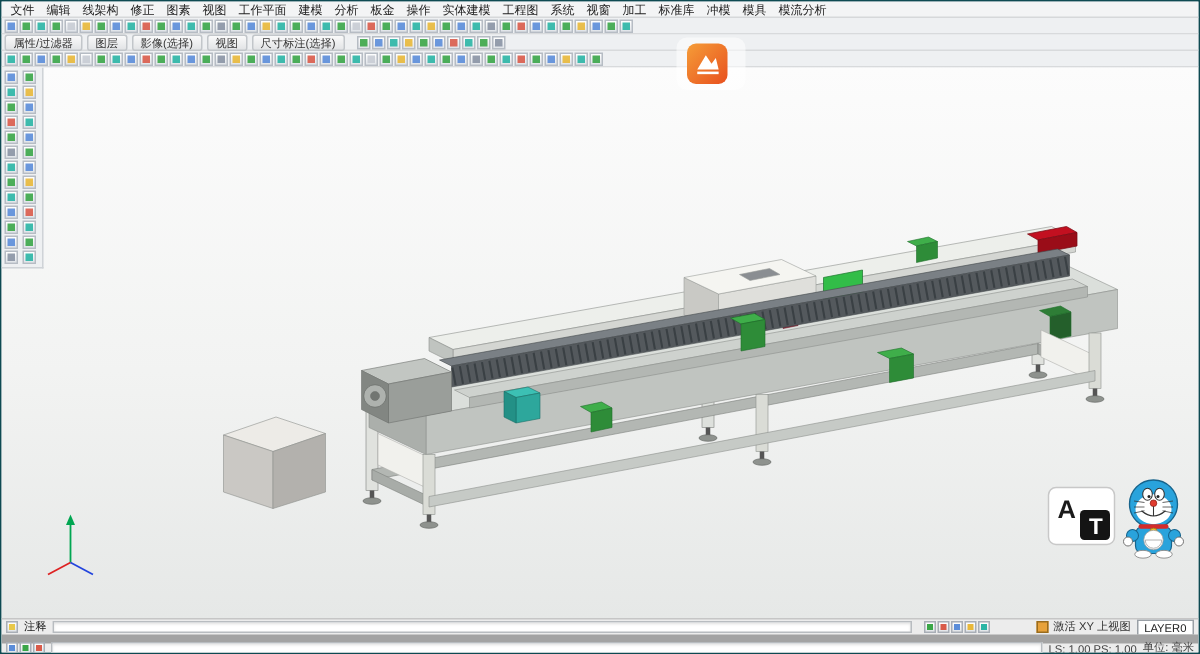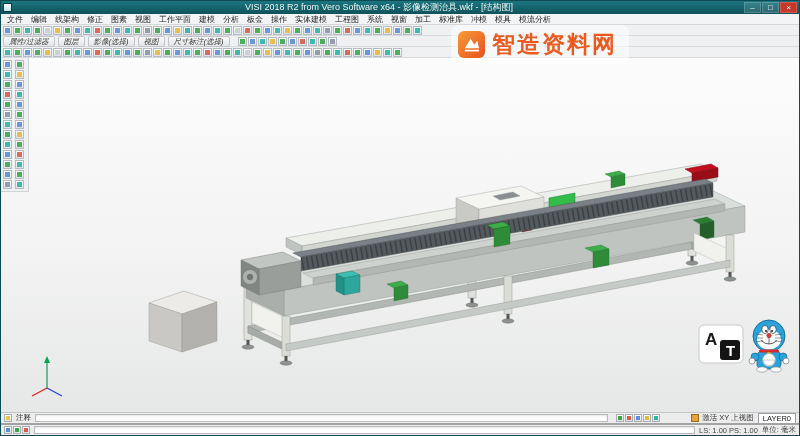--- a/index.html
+++ b/index.html
@@ -12,58 +12,51 @@
   .winbtn{width:17px;height:11px;font-size:8px;line-height:10px;text-align:center;color:#fff;margin-left:1px;flex:0 0 auto;background:rgba(255,255,255,.12);border:1px solid rgba(255,255,255,.18);}
   .winbtn.close{background:var(--close-btn,#c7382c);}
   
   .menubar{height:11px;flex:0 0 11px;background:#f3f4f5;border-bottom:1px solid #d6d8da;display:flex;align-items:center;padding-left:2px;}
   .menuitem{font-size:8px;line-height:11px;padding:0 4px;color:#1c1c1c;white-space:nowrap;}
   
   .toolbar{height:11px;flex:0 0 11px;background:var(--toolbar-bg,#eef0f2);border-bottom:1px solid #d8dadc;display:flex;align-items:center;padding:0 2px;gap:1px;}
   .icon{width:9px;height:9px;border:1px solid #b6bcc4;background:linear-gradient(#ffffff,#dfe3e8);display:inline-block;position:relative;flex:0 0 auto;}
   .icon i{position:absolute;left:1px;top:1px;right:1px;bottom:1px;background:var(--c,#8892a0);opacity:.9;display:block;}
   .tabs{display:flex;align-items:center;}
-  .tabbtn{font-size:7.5px;line-height:9px;padding:0 5px;margin-right:3px;background:linear-gradient(#fafafa,#e2e4e6);border:1px solid #c2c6ca;border-radius:2px;color:#333;white-space:nowrap;font-style:italic;}
+  .tabbtn{font-size:7.5px;line-height:9px;padding:0 5px;margin-right:3px;background:linear-gradient(#fafafa,#e2e4e6);border:1px solid #c2c6ca;border-radius:2px;color:#333;white-space:nowrap;}
   .iconset{display:flex;align-items:center;gap:1px;margin-left:4px;}
   
   .viewport{flex:1;position:relative;background:linear-gradient(180deg,#fcfcfc 0%,#f2f3f2 55%,#e6e8e7 100%);overflow:hidden;}
   .scene{position:absolute;left:0;top:0;width:800px;height:356px;}
   .sidebar{position:absolute;left:0;top:0;display:grid;grid-template-columns:repeat(2,11px);gap:1px;padding:2px;background:#eef0f2;border-right:1px solid #cfd3d7;border-bottom:1px solid #cfd3d7;z-index:5;}
   
   .watermark{position:absolute;left:450px;top:24px;z-index:50;display:flex;align-items:center;gap:7px;background:rgba(255,255,255,.55);border-radius:7px;padding:4px 12px 4px 7px;}
   .wm-icon{width:27px;height:27px;border-radius:6px;background:linear-gradient(135deg,#f59d38,#e8501e);display:flex;align-items:center;justify-content:center;flex:0 0 auto;}
   .wm-text{font-size:23px;font-weight:bold;letter-spacing:2px;color:var(--watermark,#ec5a20);white-space:nowrap;}
   
   .sticker{position:absolute;left:694px;top:308px;width:106px;height:64px;z-index:40;}
   
   .status{background:#ececec;display:flex;align-items:center;font-size:7.5px;color:#222;padding:0 3px;gap:4px;}
   .status.r1{height:11px;flex:0 0 11px;border-top:1px solid #c6c6c6;}
-  .status.r2{height:12px;flex:0 0 12px;border-top:2px solid #a3a3a3;}
+  .status.r2{height:12px;flex:0 0 12px;border-top:6px solid #a3a3a3;}
   .mini{width:8px;height:8px;border:1px solid #a8aeb6;background:linear-gradient(#fff,#e0e4e8);position:relative;flex:0 0 auto;}
   .mini i{position:absolute;left:1px;top:1px;right:1px;bottom:1px;background:var(--c,#889);display:block;}
   .field{flex:1;height:8px;background:#fff;border:1px solid #b8bcc0;box-shadow:inset 0 1px 2px rgba(0,0,0,.12);}
   .viewlabel{white-space:nowrap;color:#333;display:flex;align-items:center;gap:3px;padding-left:27px;}
   .viewlabel::before{content:"";width:6px;height:6px;background:#e8a23a;border:1px solid #996c1e;display:inline-block;}
   .layerbox{background:#fff;border:1px solid #9aa0a6;padding:0 4px;line-height:9px;white-space:nowrap;}
   .coordbar{height:100%;background:var(--coordbar,#1e41ad);color:#fff;display:flex;align-items:center;gap:9px;padding:0 8px;font-family:"DejaVu Sans Mono",monospace;font-size:7.5px;white-space:nowrap;}
   .coordbar .caret{width:0;height:0;border:3px solid transparent;border-top-color:#c9d4f5;margin-left:-4px;transform:translateY(2px);}
   .dim{color:#444;white-space:nowrap;}
 </style>
 </head>
 <body>
 
 <div class="window">
 
-  <div class="titlebar">
-    <span class="appicon"></span>
-    <span class="title">VISI 2018 R2 from Vero Software x64 - 影像检测治具.wkf - [结构图]</span>
-    <span class="winbtn">–</span>
-    <span class="winbtn">□</span>
-    <span class="winbtn close">×</span>
-  </div>
 
   <div class="menubar">
 
   <span class="menuitem">文件</span>
       <span class="menuitem">编辑</span>
       <span class="menuitem">线架构</span>
       <span class="menuitem">修正</span>
       <span class="menuitem">图素</span>
       <span class="menuitem">视图</span>
       <span class="menuitem">工作平面</span>
@@ -620,21 +613,20 @@
     <span class="dim">单位: 毫米</span>
   </div>
 
   <div class="watermark">
     <span class="wm-icon">
       <svg width="19" height="19" viewBox="0 0 20 20">
           <path d="M3 14 L9 4 L13 10 L16 6 L18 14 Z" fill="#ffffff"></path>
           <rect x="3" y="15.5" width="15" height="1.8" fill="#ffffff"></rect>
         </svg>
     </span>
-    <span class="wm-text">智造资料网</span>
   </div>
 
   <div class="sticker">
     <svg width="106" height="64" viewBox="0 0 106 64" xmlns="http://www.w3.org/2000/svg">
       <rect x="4" y="16" width="44" height="38" rx="5" fill="#ffffff" stroke="#c8c8c8"></rect>
       <text x="10" y="36" font-size="17" font-weight="bold" fill="#1a1a1a">A</text>
       <rect x="25" y="31" width="20" height="20" rx="3" fill="#141414"></rect>
       <text x="31" y="47" font-size="15" font-weight="bold" fill="#ffffff">T</text>
       <g>
         <rect x="62" y="42" width="24" height="18" rx="5" fill="#29a3dc" stroke="#17648c" stroke-width="0.8"></rect>

